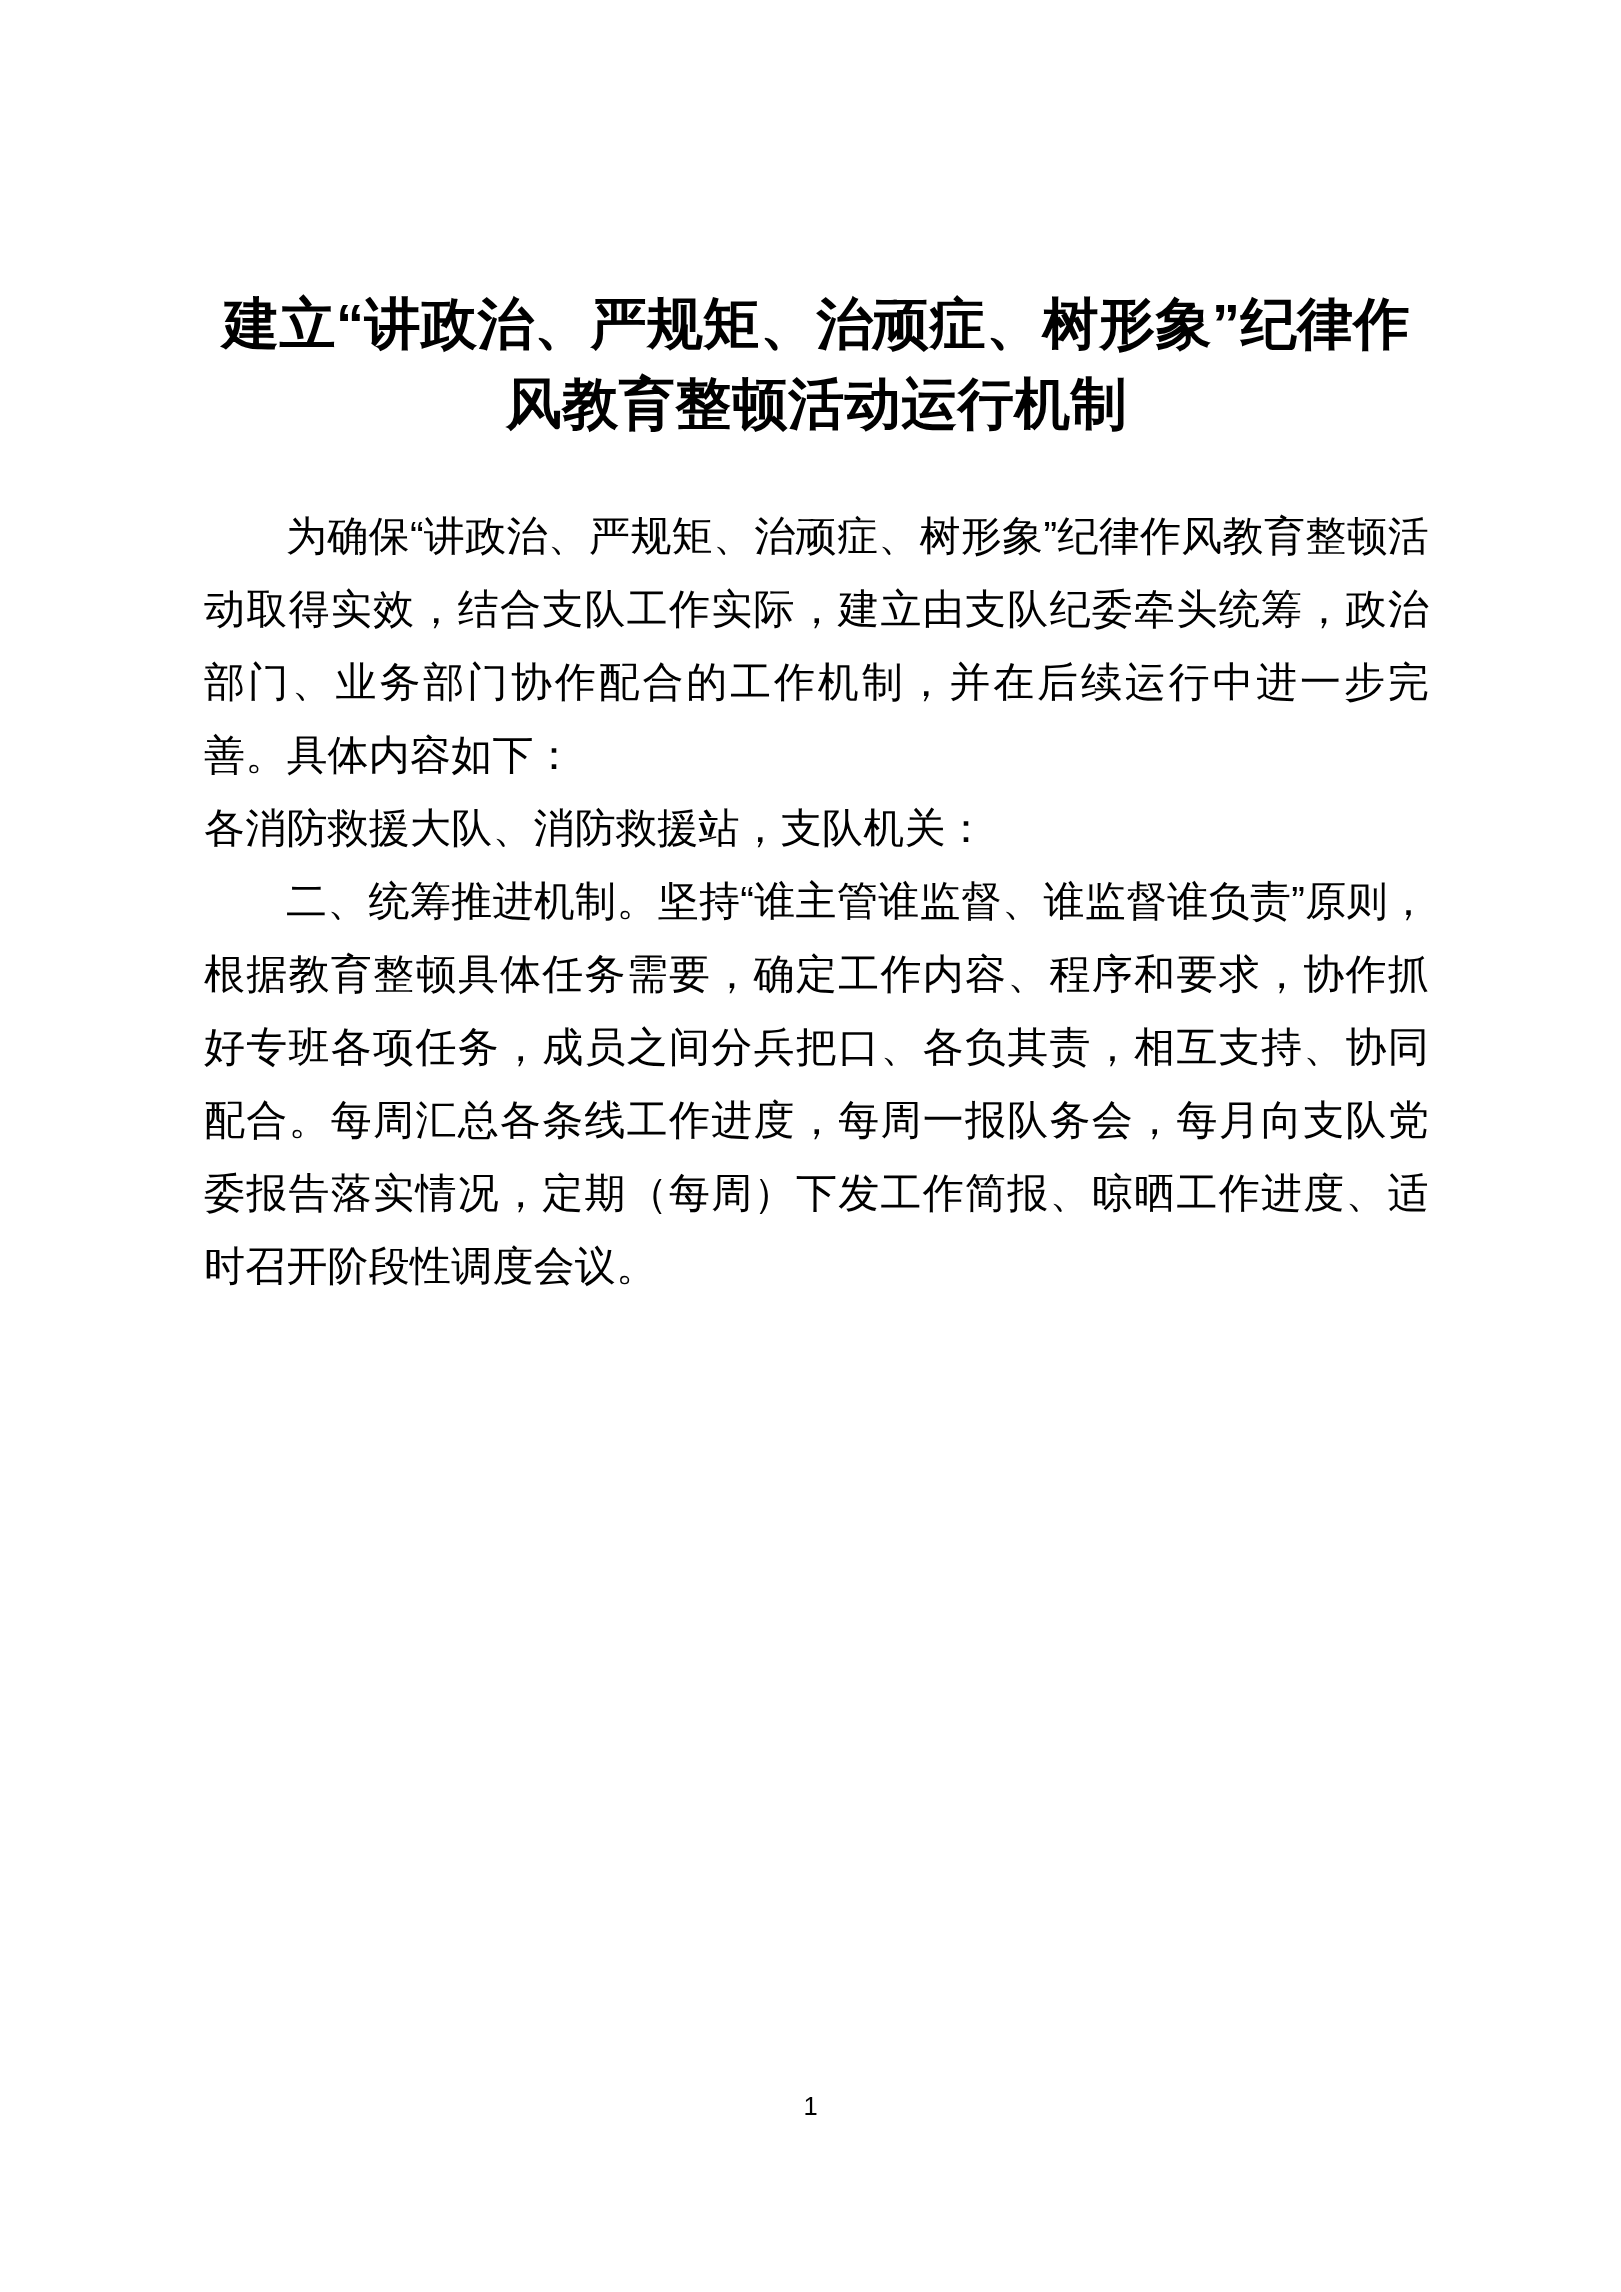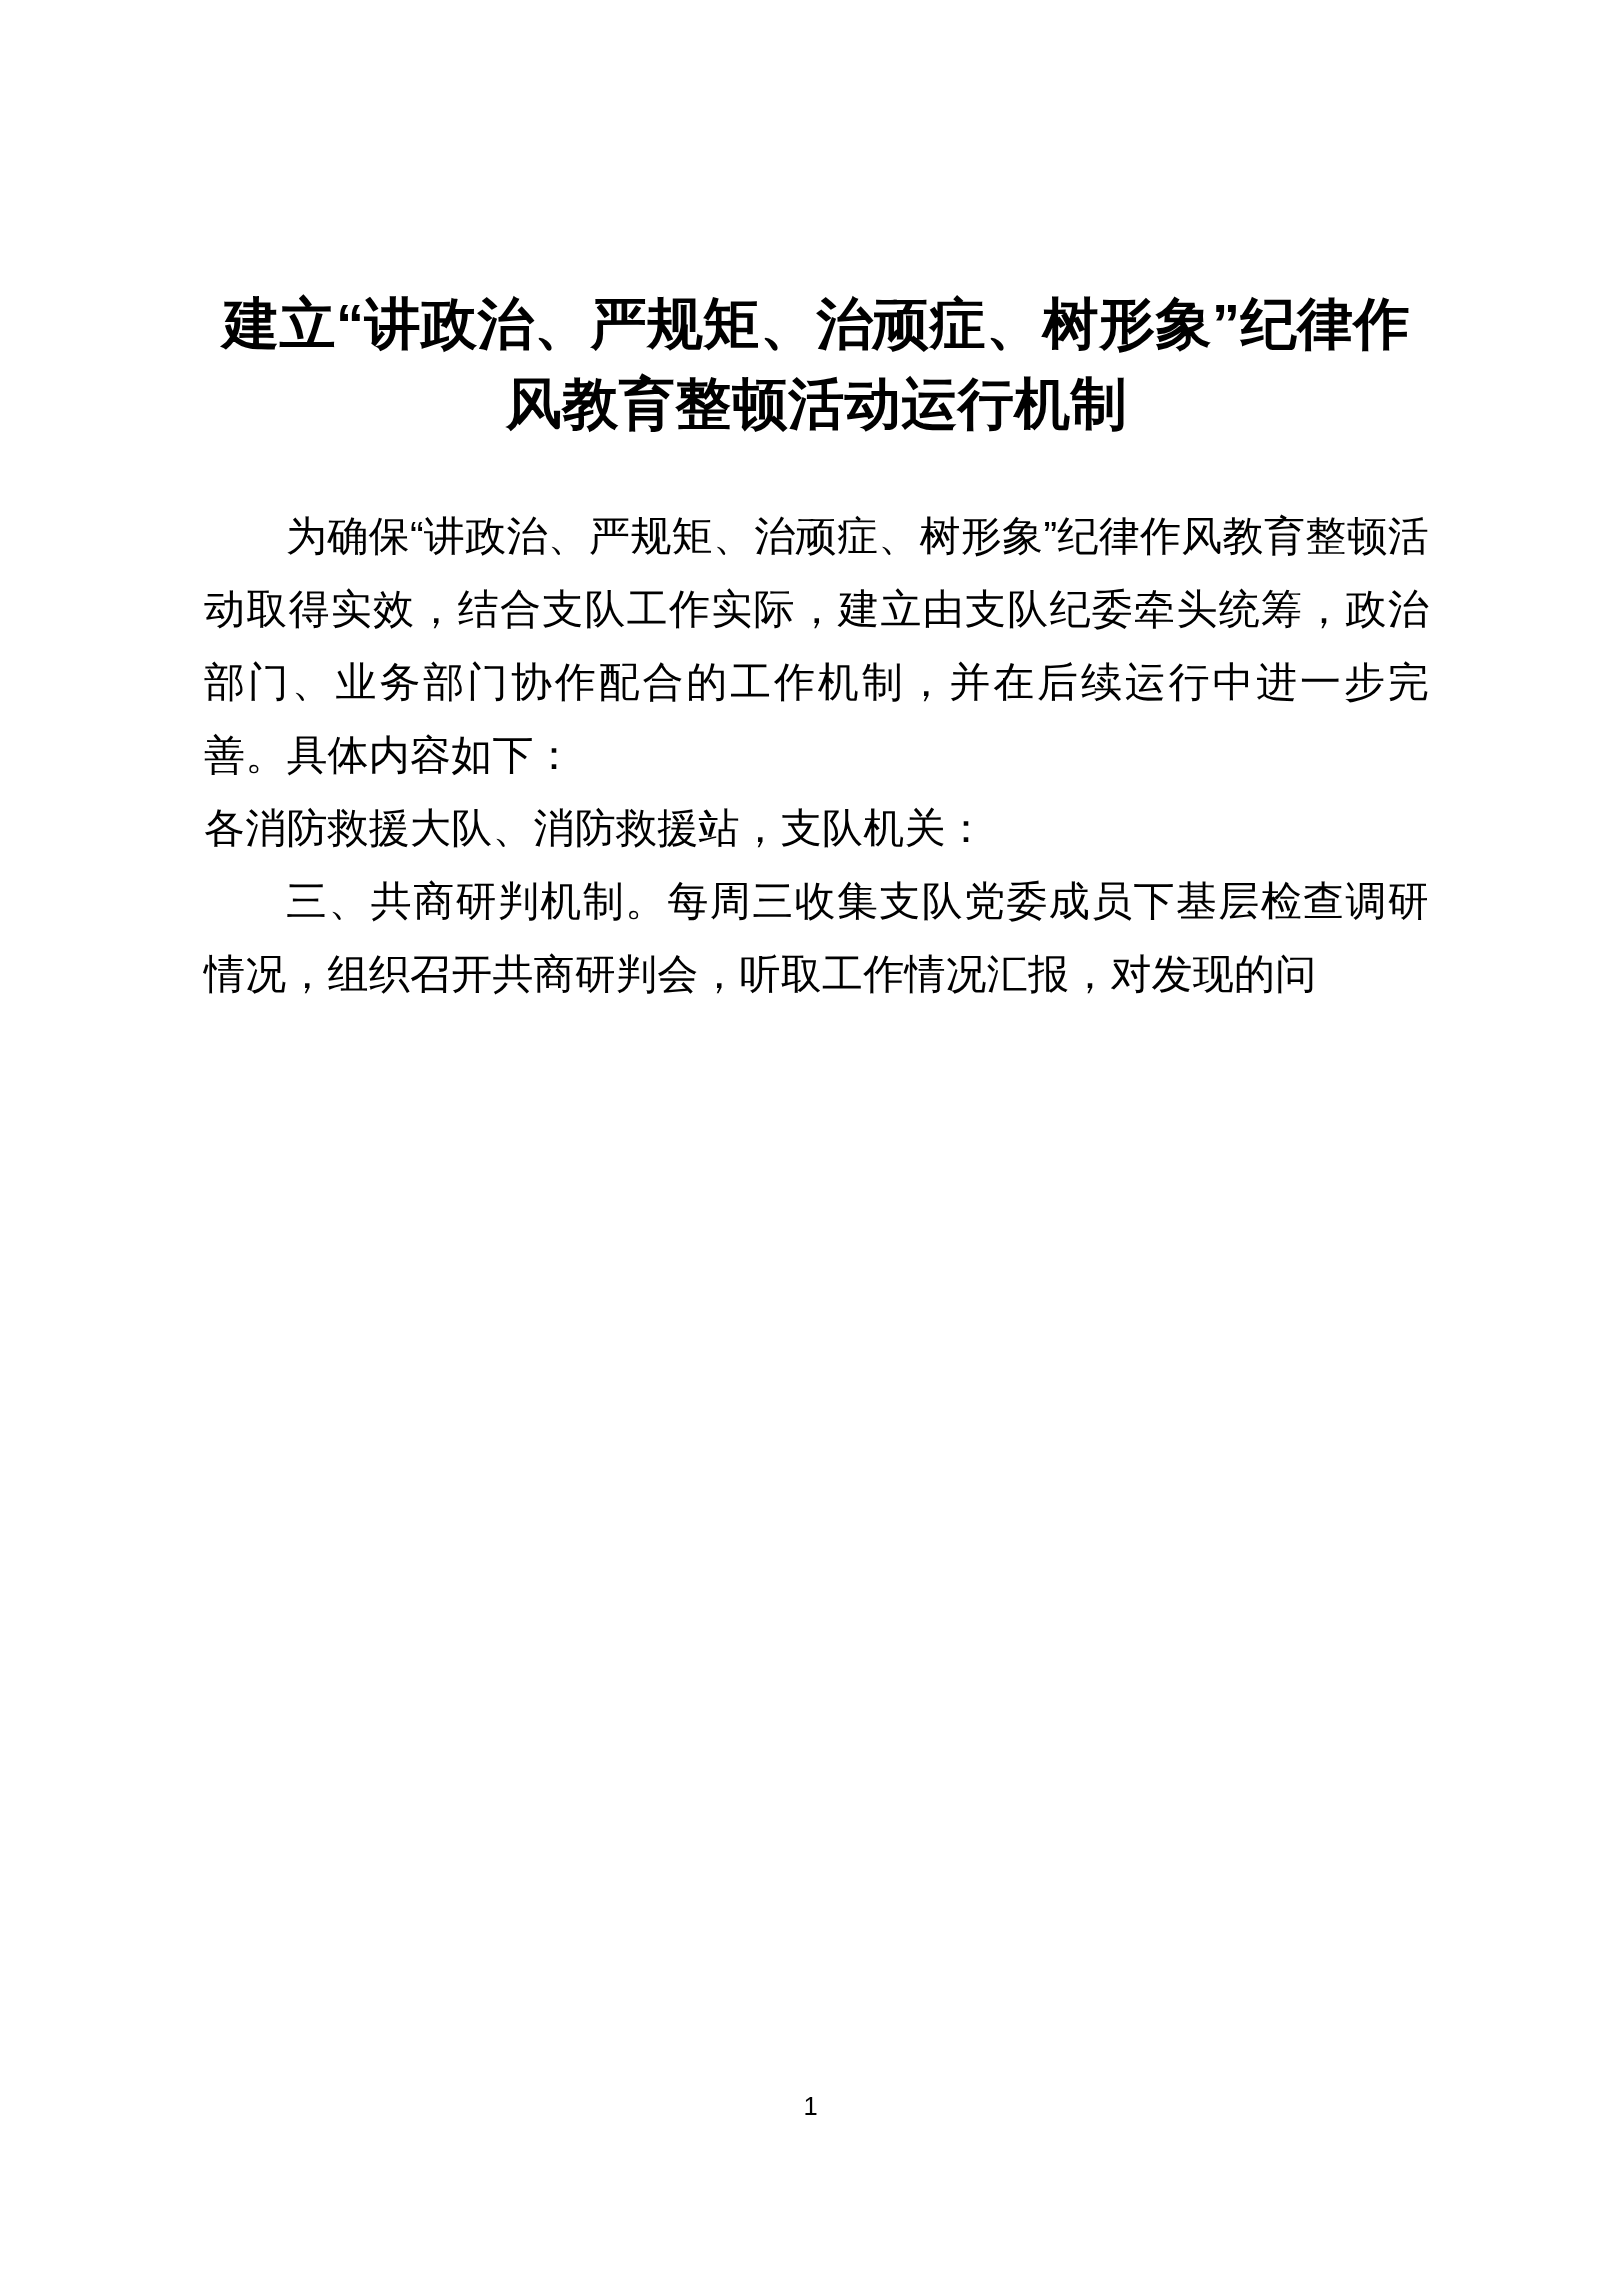--- a/index.html
+++ b/index.html
@@ -79,21 +79,21 @@
 
   <div class="content">
 
     <h1 class="doc-title">建立“讲政治、严规矩、治顽症、树形象”纪律作风教育整顿活动运行机制</h1>
 
     <p class="para indent">为确保“讲政治、严规矩、治顽症、树形象”纪律作风教育整顿活动取得实效，结合支队工作实际，建立由支队纪委牵头统筹，政治部门、业务部门协作配合的工作机制，并在后续运行中进一步完善。具体内容如下：</p>
 
     <p class="para">各消防救援大队、消防救援站，支队机关：</p>
 
 
+    <p class="para indent">二、统筹推进机制。坚持“谁主管谁监督、谁监督谁负责”原则，根据教育整顿具体任务需要，确定工作内容、程序和要求，协作抓好专班各项任务，成员之间分兵把口、各负其责，相互支持、协同配合。每周汇总各条线工作进度，每周一报队务会，每月向支队党委报告落实情况，定期（每周）下发工作简报、晾晒工作进度、适时召开阶段性调度会议。</p>
 
-    <p class="para indent">三、共商研判机制。每周三收集支队党委成员下基层检查调研情况，组织召开共商研判会，听取工作情况汇报，对发现的问</p>
 
   </div>
 
   <div class="page-number">1</div>
 
 </div>
 
 
 </body></html>

